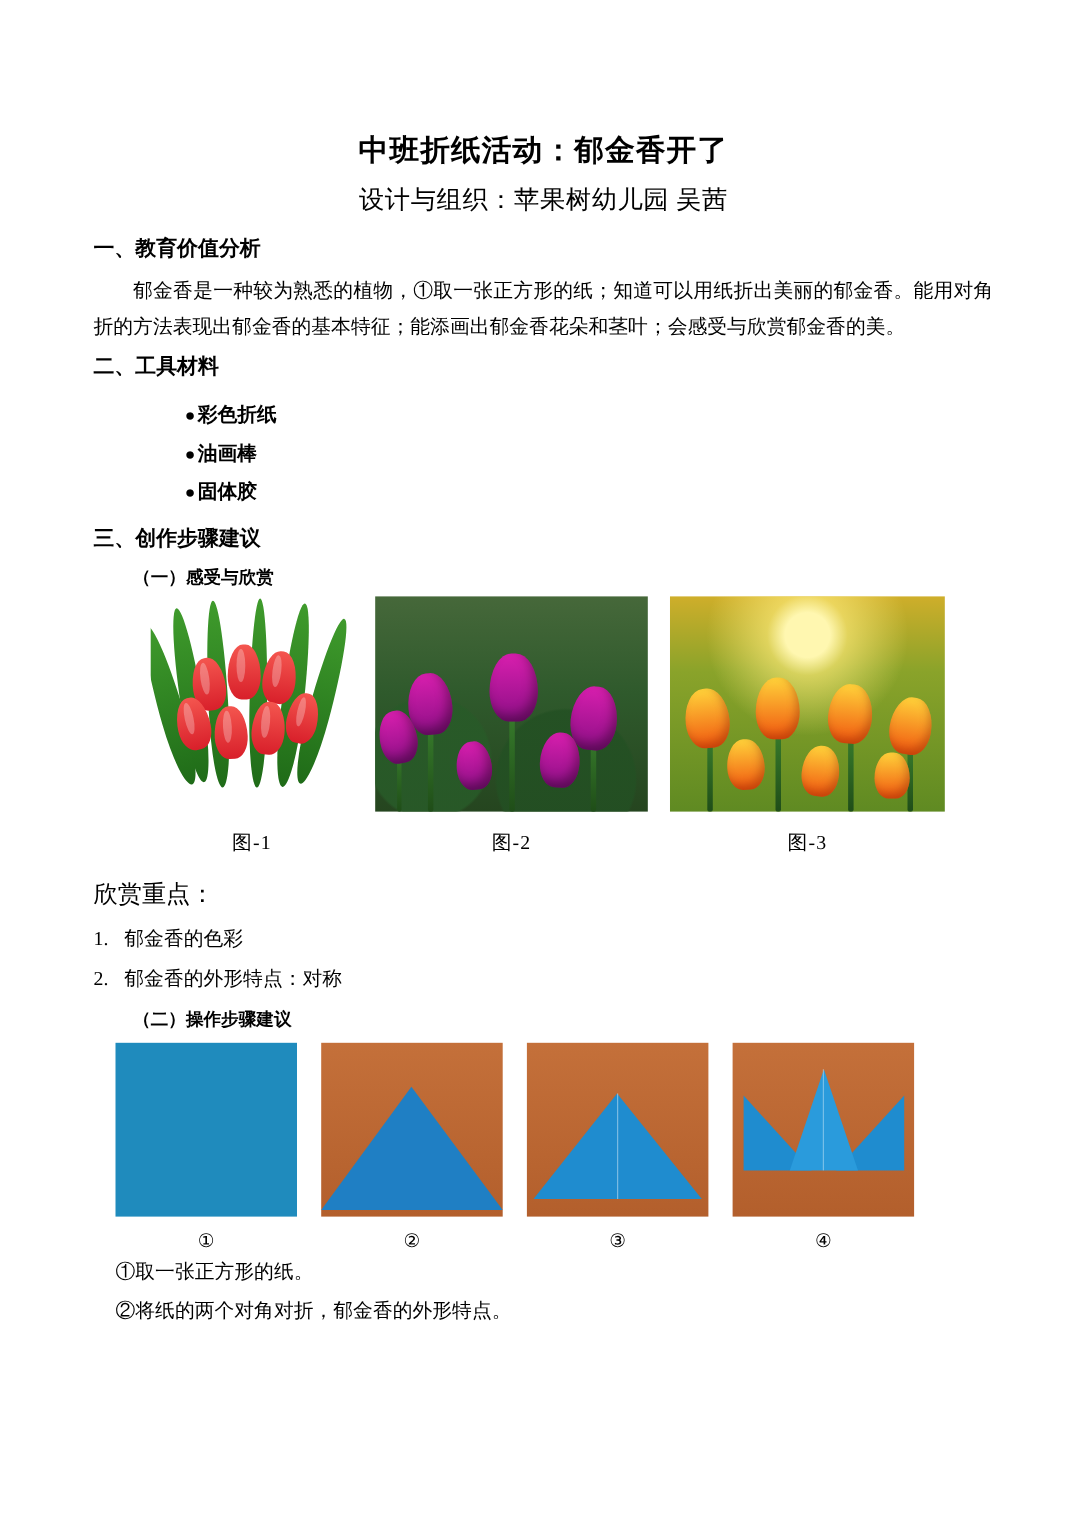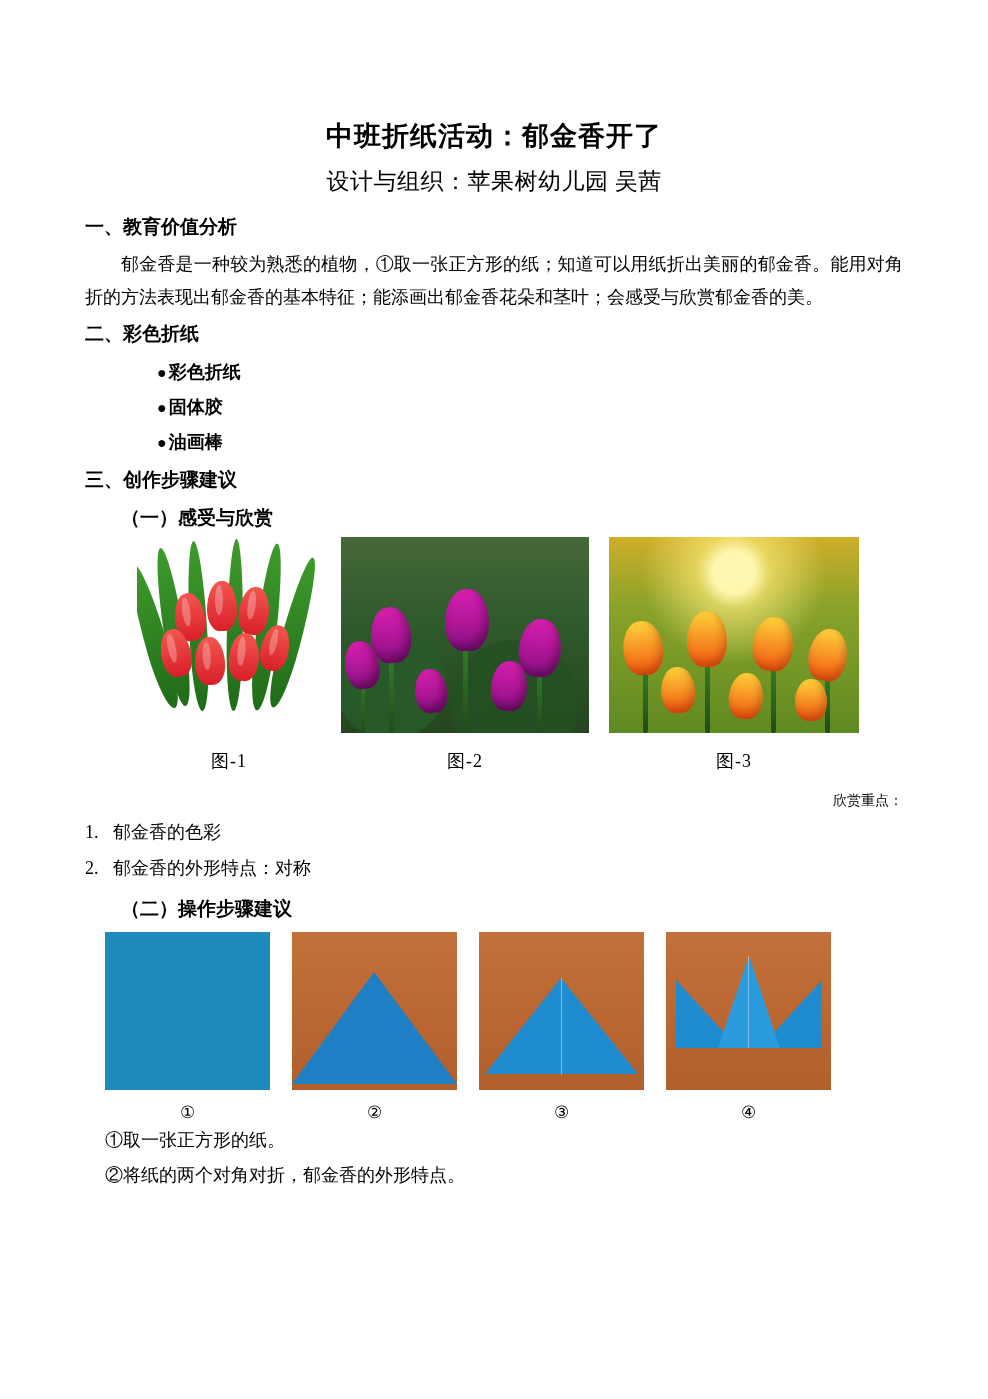--- a/index.html
+++ b/index.html
@@ -43,36 +43,36 @@
     line-height: 1.5;
   }
   .para {
     font-size: 18px;
     line-height: 1.85;
     text-align: justify;
     text-indent: 2em;
     margin: 0 0 2px 0;
   }
   .bullet-list {
-    margin: 0;
+    margin: 11px;
     padding: 0;
     list-style: none;
   }
   .bullet-item {
     font-size: 18px;
     line-height: 1.95;
     font-weight: bold;
     padding-left: 72px;
   }
   .bullet-dot {
     font-size: 16px;
     margin-right: 2px;
   }
   .sub-heading {
-    font-size: 19px;
+    font-size: 16px;
     font-weight: bold;
     margin: 10px 0 6px 0;
     padding-left: 36px;
   }
   
   .photo-row {
     display: flex;
     justify-content: flex-start;
     align-items: flex-end;
     gap: 20px;
@@ -148,24 +148,23 @@
     background: linear-gradient(180deg,#ffd23a,#f0560f);
     border-radius: 46% 46% 40% 40% / 56% 56% 44% 44%;
     box-shadow: inset -3px -5px 8px rgba(120,30,0,0.35);
   }
   
   .notes {
     margin: 14px 0 0 0;
     padding: 0;
   }
   .note-label {
-    font-size: 14px;
+    font-size: 22px;
     line-height: 1.95;
     margin: 0;
-    text-align: right;
   }
   .numbered {
     font-size: 18px;
     line-height: 2.0;
     margin: 0;
     padding-left: 0;
   }
   .numbered .num { display:inline-block; width: 28px; }
   
   .steps-row {
@@ -221,25 +220,25 @@
 <body>
 
 <div class="page">
 
   <h1 class="doc-title">中班折纸活动：郁金香开了</h1>
   <div class="doc-subtitle">设计与组织：苹果树幼儿园 吴茜</div>
 
   <h2 class="section-heading">一、教育价值分析</h2>
   <p class="para">郁金香是一种较为熟悉的植物，①取一张正方形的纸；知道可以用纸折出美丽的郁金香。能用对角折的方法表现出郁金香的基本特征；能添画出郁金香花朵和茎叶；会感受与欣赏郁金香的美。</p>
 
-  <h2 class="section-heading">二、彩色折纸</h2>
+  <h2 class="section-heading">二、工具材料</h2>
   <ul class="bullet-list">
     <li class="bullet-item"><span class="bullet-dot">●</span><span>彩色折纸</span></li>
+    <li class="bullet-item"><span class="bullet-dot">●</span><span>油画棒</span></li>
     <li class="bullet-item"><span class="bullet-dot">●</span><span>固体胶</span></li>
-    <li class="bullet-item"><span class="bullet-dot">●</span><span>油画棒</span></li>
   </ul>
 
   <h2 class="section-heading">三、创作步骤建议</h2>
 
   <h3 class="sub-heading">（一）感受与欣赏</h3>
 
   <div class="photo-row">
 
     <div class="photo-cell">
       <div class="photo ph1">

